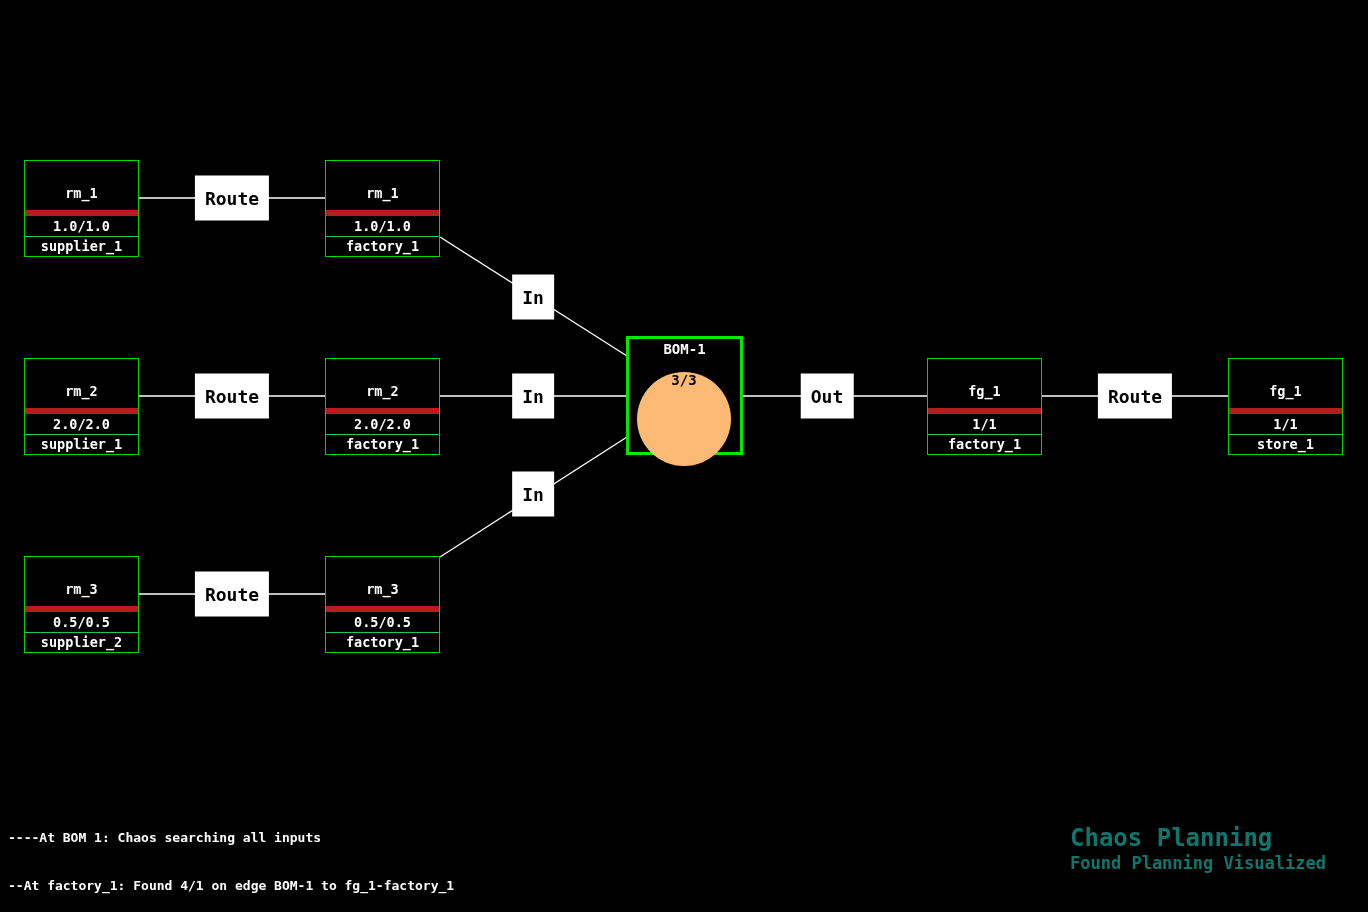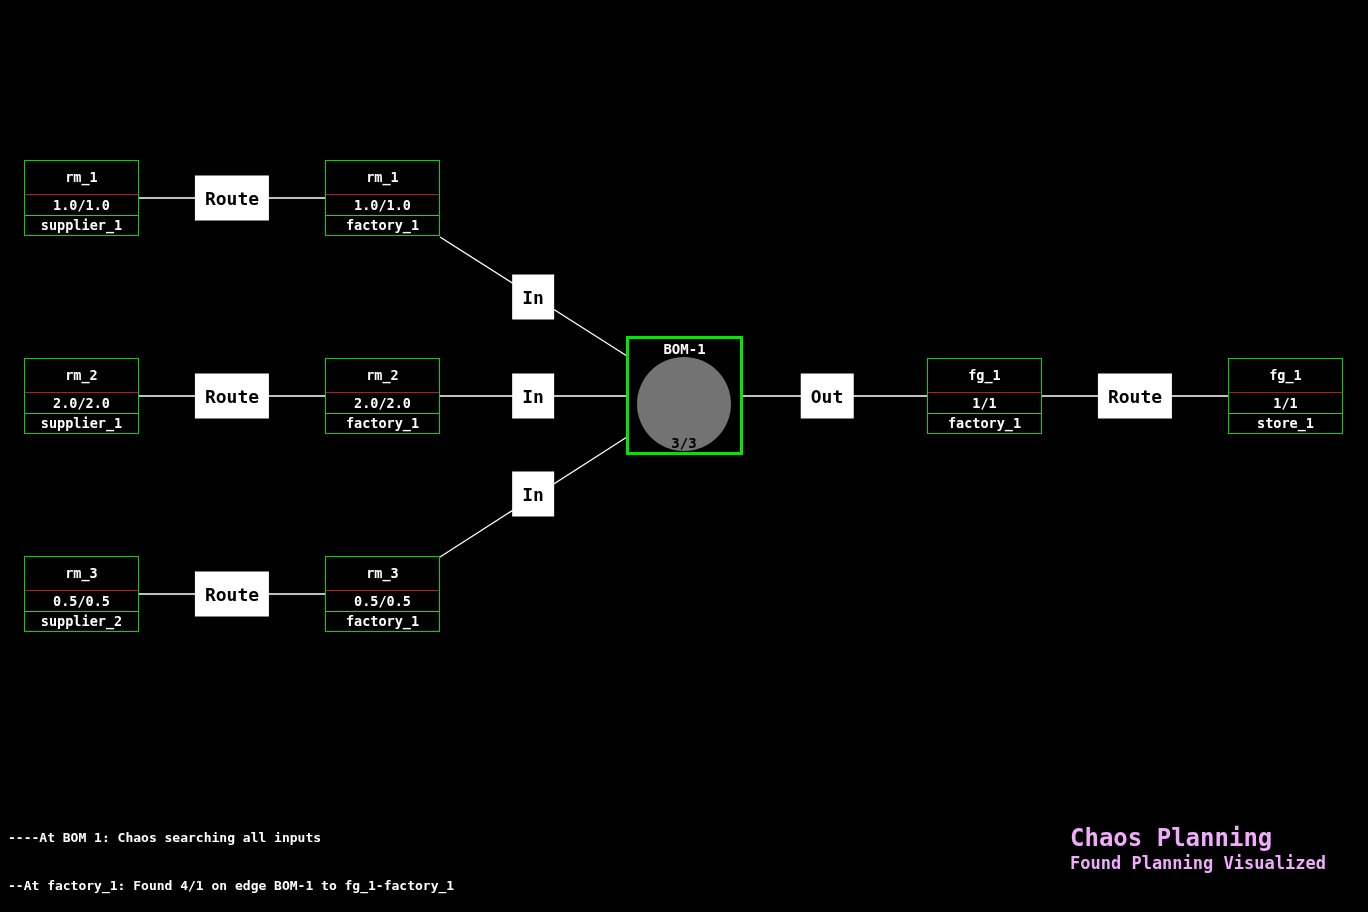--- a/index.html
+++ b/index.html
@@ -27,21 +27,22 @@
     background: #000;
     border: 1px solid #00d500;
     color: #fff;
     text-align: center;
     font-weight: bold;
     font-size: 13.5px;
   }
   .nrow-title {
     height: 33px;
     line-height: 33px;
-    border-bottom: 1px solid #b91c1c;
+    border-bottom: 6px solid #b91c1c;
+    margin-top: 16px;
   }
   .nrow-qty {
     height: 20px;
     line-height: 20px;
     border-bottom: 1px solid #22c55e;
   }
   .nrow-loc {
     height: 19px;
     line-height: 19px;
   }
@@ -63,26 +64,26 @@
   }
   .bom-title {
     color: #fff;
     font-weight: bold;
     font-size: 14px;
     text-align: center;
     margin-top: 2px;
   }
   .bom-circle {
     position: absolute;
-    left: 8px; top: 18px;
+    left: 8px; top: 33px;
     width: 94px; height: 94px;
     border-radius: 50%;
-    background: #737373;
+    background: #fdba74;
     display: flex;
-    align-items: flex-end;
+    align-items: flex-start;
     justify-content: center;
     color: #000;
     font-weight: bold;
     font-size: 14px;
   }
   
   .edge-label {
     position: absolute;
     transform: translate(-50%, -50%);
     background: #fff;
@@ -108,21 +109,21 @@
     color: #fff;
     font-weight: bold;
     font-size: 13px;
     line-height: 16px;
     white-space: pre;
   }
   
   .brand {
     position: absolute;
     left: 1070px; top: 825px;
-    color: #f0abfc;
+    color: #0f766e;
     white-space: nowrap;
   }
   .brand-title {
     font-weight: bold;
     font-size: 24px;
     line-height: 27px;
   }
   .brand-subtitle {
     font-weight: bold;
     font-size: 17px;

